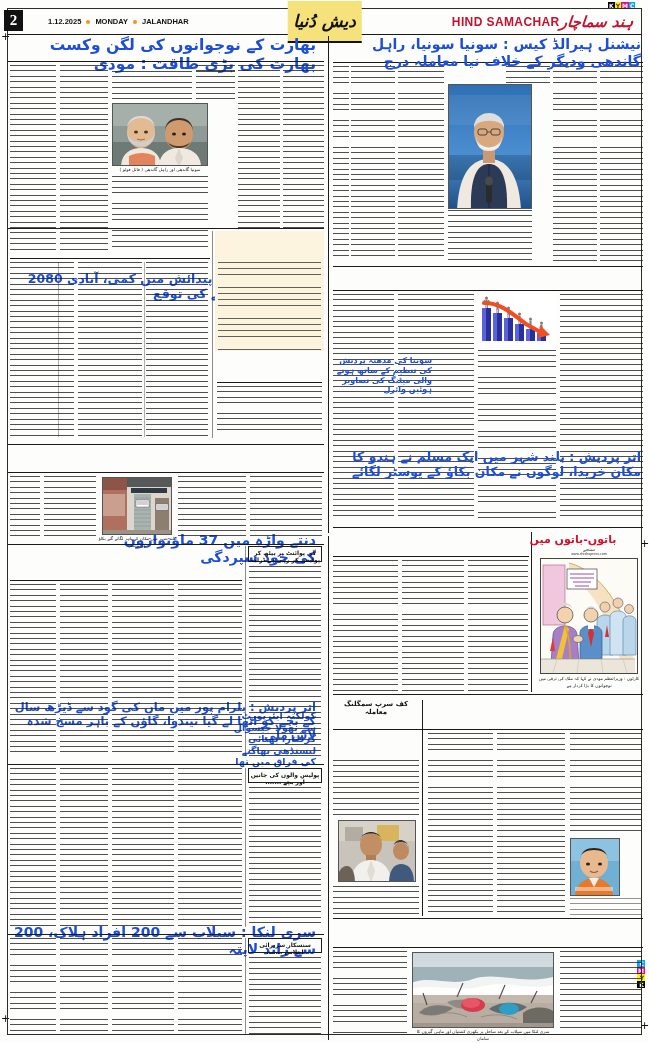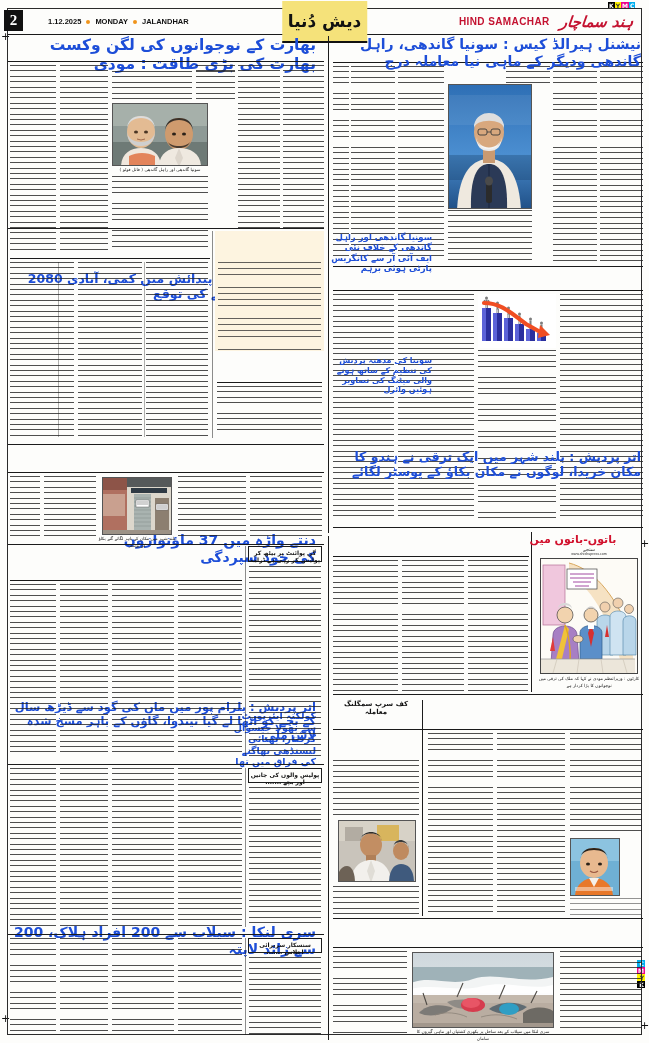--- a/index.html
+++ b/index.html
@@ -34,30 +34,31 @@
     display:flex; align-items:center; direction:rtl;
   }
   .logo-urdu{
     font-family:"DejaVu Sans",sans-serif;
     font-size:15px; font-weight:bold; color:#c41230;
     font-style:italic; letter-spacing:-1px;
     transform:skewX(-6deg);
     margin-right:8px;
   }
   .logo-en{
-    font-size:10px; font-weight:bold; color:#c41230;
-    letter-spacing:.4px; margin-right:10px;
+    font-size:12px; font-weight:bold; color:#c41230;
+    letter-spacing:.4px; 
     font-family:"Liberation Sans",sans-serif;
   }
   .section-title{
     position:absolute; left:50%; transform:translateX(-50%);
     font-size:17px; font-weight:bold; color:#111;
     background:#f5e27a; padding:10px 6px;
     border-bottom:2px solid #111;
     font-family:"DejaVu Sans",sans-serif;
+    font-style:italic;
   }
   .dateline{
     margin-left:6px; display:flex; align-items:center; gap:5px;
     font-size:7.5px; font-weight:bold; color:#111;
     font-family:"Liberation Sans",sans-serif; direction:ltr;
     position:absolute; left:34px;
   }
   .dot{width:4px;height:4px;border-radius:50%;background:#f0941a;display:inline-block;}
   .pagenum{
     position:absolute; left:4px; top:10px;
@@ -508,21 +509,21 @@
       <path d="M70 64 C84 60 96 62 106 66" stroke="#8c8378" stroke-width="0.8" fill="none"></path>
 
       <rect x="0" y="70" width="142" height="6" fill="#a2978c"></rect>
     </svg>
   </div>
   <div class="caption" style="left:412px;top:1029px;width:142px;">سری لنکا میں سیلاب کے بعد ساحل پر بکھری کشتیاں اور ماہی گیروں کا سامان</div>
   <div class="col" style="left:333px;top:951px;width:74px;height:85px;">
     <div class="urdu-lines" style="height:85px;"></div>
   </div>
 
-  <div class="headline" style="right:8px;top:36px;width:316px;font-size:14px;">نیشنل ہیرالڈ کیس : سونیا گاندھی، راہل گاندھی ودیگر کے ماہی نیا معاملہ درج</div>
+  <div class="headline" style="right:8px;top:36px;width:316px;font-size:14px;">نیشنل ہیرالڈ کیس : سونیا سونیا، راہل گاندھی ودیگر کے خلاف نیا معاملہ درج</div>
   <div class="hl-rule" style="left:8px;top:61px;width:316px;height:1px;"></div>
 
   <div class="col" style="left:283px;top:65px;width:41px;height:185px;">
     <div class="urdu-lines" style="height:185px;"></div>
   </div>
   <div class="col" style="left:238px;top:65px;width:42px;height:185px;">
     <div class="urdu-lines" style="height:185px;"></div>
   </div>
   <div class="col" style="left:196px;top:65px;width:39px;height:6px;">
     <div class="urdu-lines" style="height:6px;"></div>
@@ -565,21 +566,20 @@
   <div class="col" style="left:60px;top:65px;width:48px;height:185px;">
     <div class="urdu-lines" style="height:185px;"></div>
   </div>
   <div class="col" style="left:10px;top:65px;width:46px;height:185px;">
     <div class="urdu-lines" style="height:185px;"></div>
   </div>
 
   <div class="hrule" style="left:8px;top:228px;width:316px;"></div>
 
   <div class="tintbox" style="left:215px;top:231px;width:109px;height:120px;"></div>
-  <div class="headline" style="right:217px;top:232px;width:105px;font-size:8.5px;">سونیا گاندھی اور راہل گاندھی کے خلاف نئی ایف آئی آر سے کانگریس پارٹی ہوئی برہم</div>
   <div class="col" style="left:218px;top:262px;width:103px;height:88px;">
     <div class="urdu-lines sparse" style="height:88px;"></div>
   </div>
 
   <div class="hl-rule" style="left:10px;top:258px;width:200px;height:0.8px;"></div>
   <div class="col" style="left:146px;top:262px;width:62px;height:175px;">
     <div class="urdu-lines" style="height:175px;"></div>
   </div>
   <div class="col" style="left:78px;top:262px;width:64px;height:175px;">
     <div class="urdu-lines" style="height:175px;"></div>
@@ -589,21 +589,21 @@
   </div>
 
   <div class="headline" style="right:217px;top:356px;width:105px;font-size:8px;">سونیا کی مدھیہ پردیش کی تنظیم کے ساتھ ہونے والی میٹنگ کی تصاویر ہوئیں وائرل</div>
   <div class="hl-rule" style="left:217px;top:382px;width:105px;height:0.8px;"></div>
   <div class="col" style="left:217px;top:386px;width:105px;height:52px;">
     <div class="urdu-lines" style="height:52px;"></div>
   </div>
 
   <div class="hrule" style="left:8px;top:444px;width:316px;"></div>
 
-  <div class="headline" style="right:8px;top:449px;width:316px;font-size:12.5px;">اتر پردیش : بلند شہر میں ایک ترقی نے ہندو کا مکان خریدا، لوگوں نے مکان بکاؤ کے پوسٹر لگائے</div>
+  <div class="headline" style="right:8px;top:449px;width:316px;font-size:12.5px;">اتر پردیش : بلند شہر میں ایک مسلم نے ہندو کا مکان خریدا، لوگوں نے مکان بکاؤ کے پوسٹر لگائے</div>
   <div class="hl-rule" style="left:8px;top:472px;width:316px;height:0.8px;"></div>
 
   <div class="col" style="left:250px;top:476px;width:72px;height:60px;">
     <div class="urdu-lines" style="height:60px;"></div>
   </div>
   <div class="col" style="left:178px;top:476px;width:68px;height:60px;">
     <div class="urdu-lines" style="height:60px;"></div>
   </div>
 
   <div class="photo" style="left:102px;top:477px;width:70px;height:58px;">

